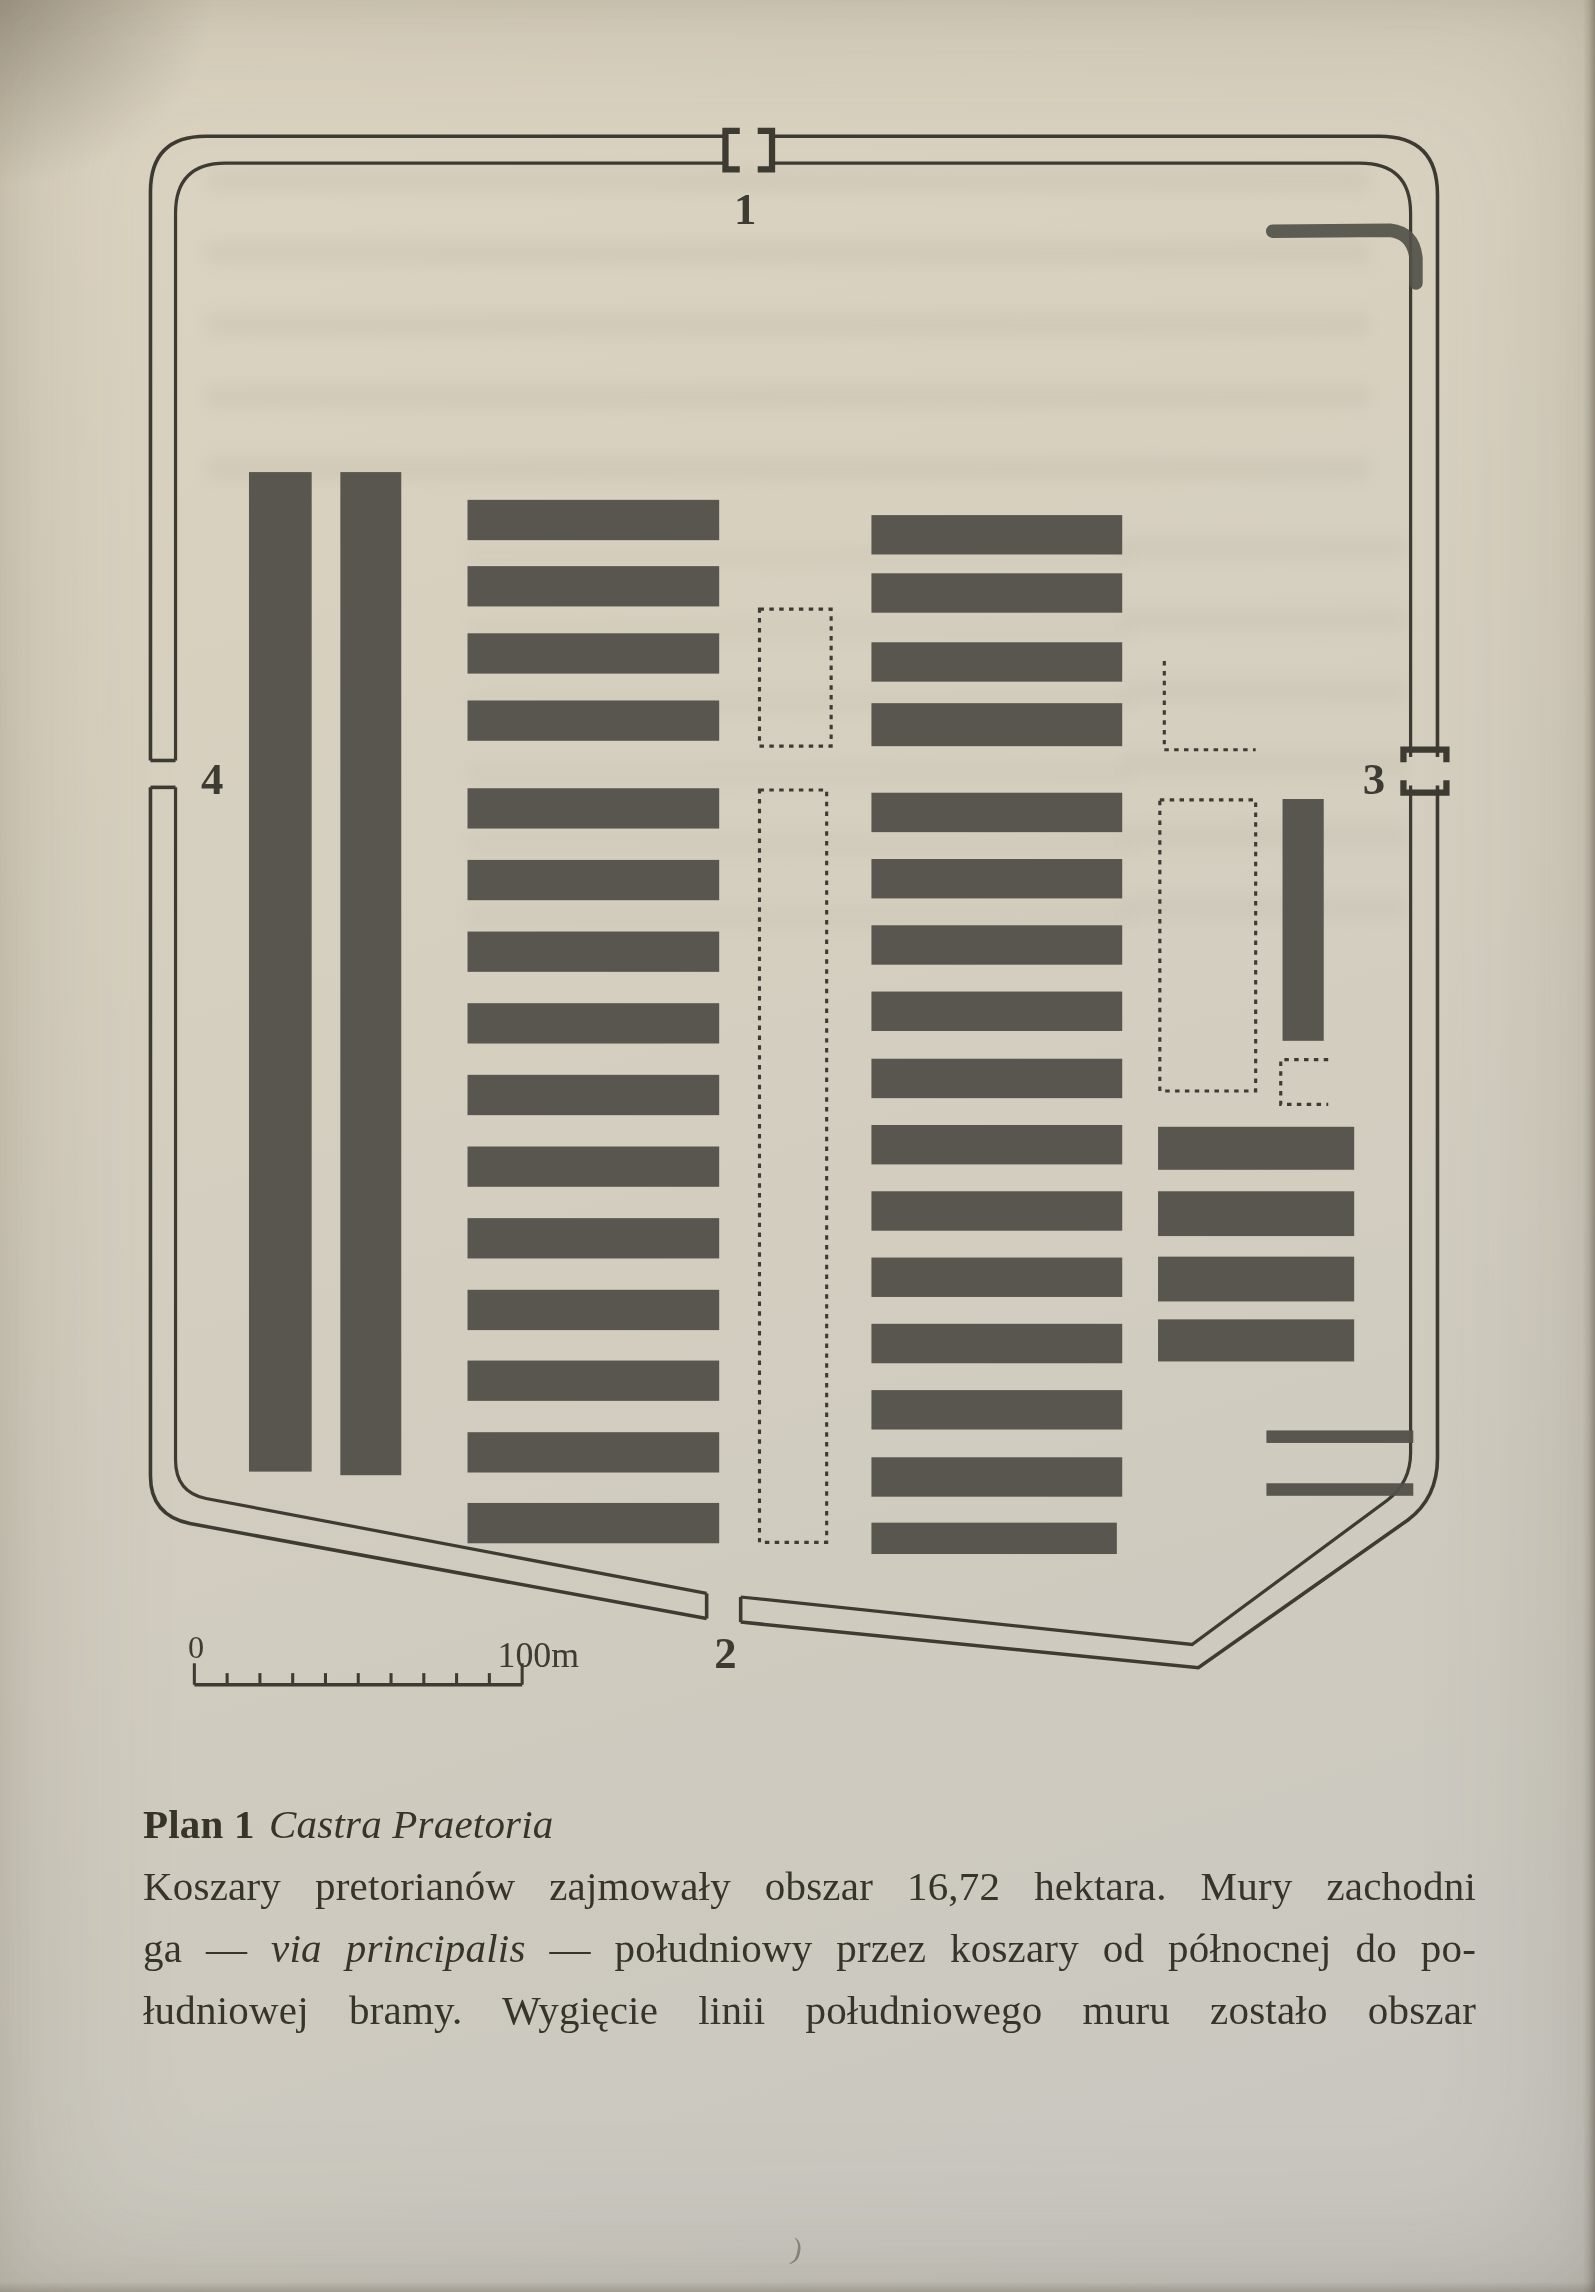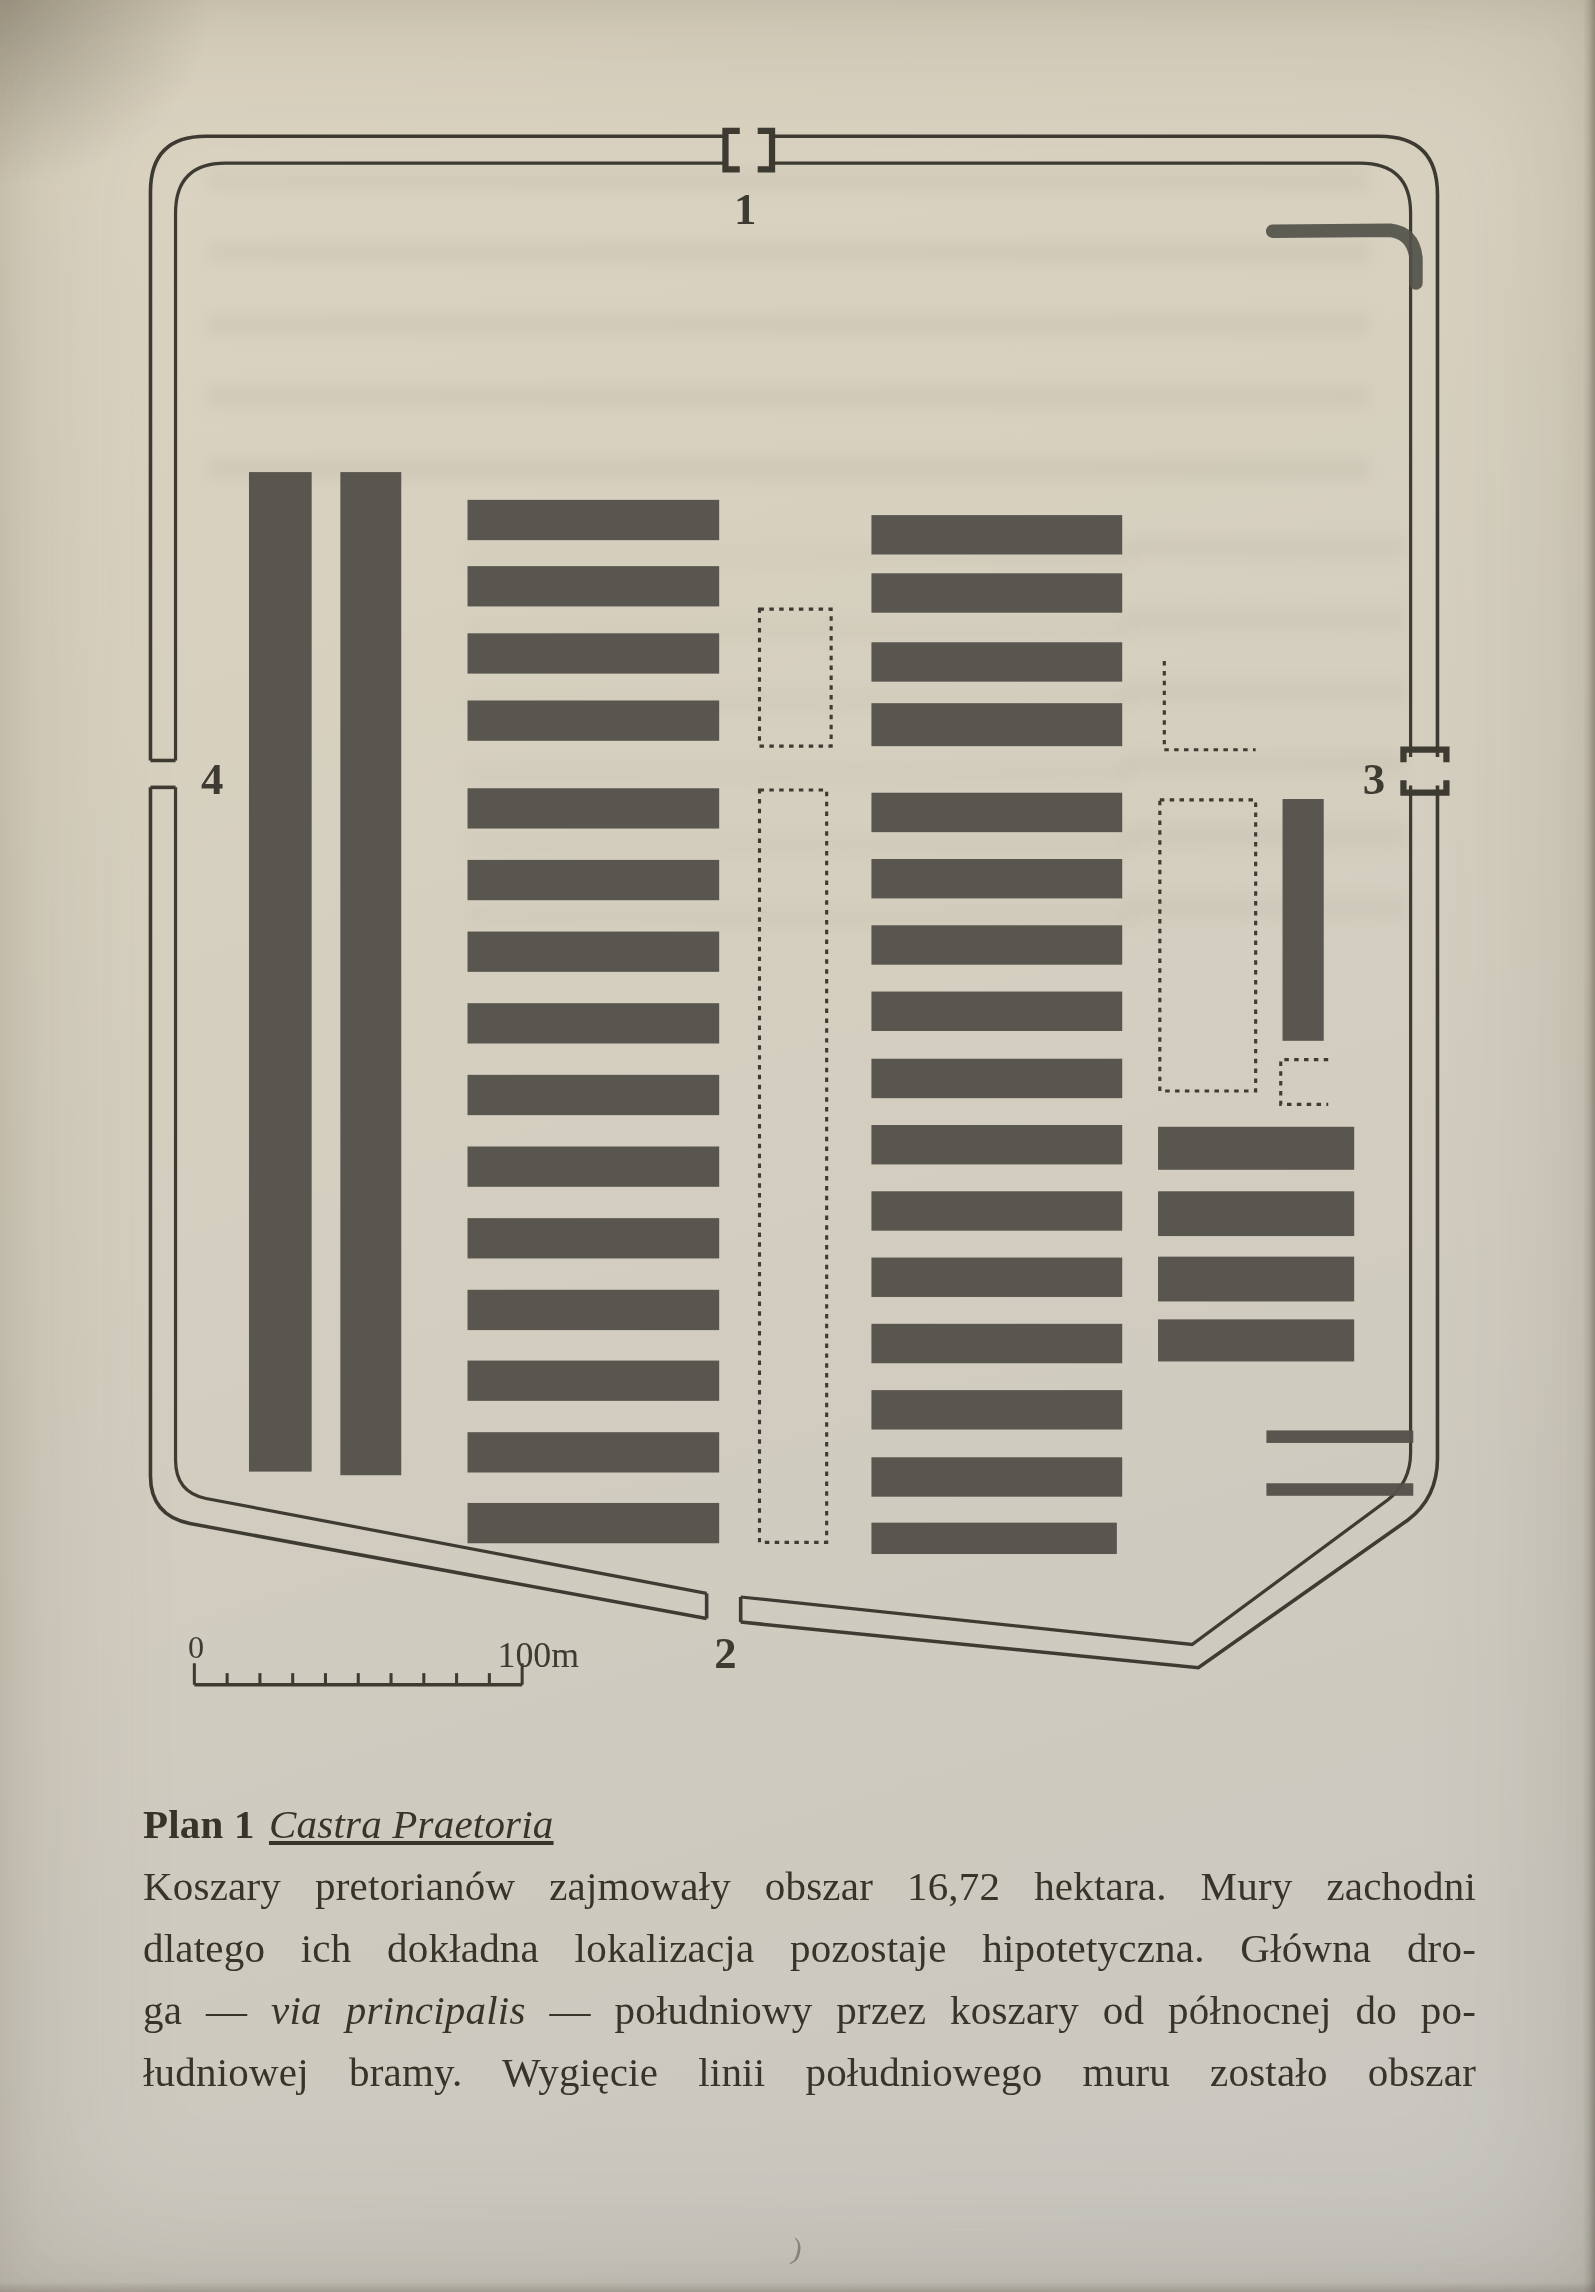--- a/index.html
+++ b/index.html
@@ -12,21 +12,21 @@
   .bleed{position:absolute;pointer-events:none;
     background:repeating-linear-gradient(to bottom, rgba(122,115,97,0.5) 0px, rgba(122,115,97,0.5) 21.5px, rgba(0,0,0,0) 21.5px, rgba(0,0,0,0) 72px);
     filter:blur(8px);}
   .bleed.b1{left:206px;top:170px;width:1164px;height:358px;opacity:.17;}
   .bleed.b2{left:1124px;top:537px;width:282px;height:385px;opacity:.13;}
   .bleed.b3{left:466px;top:546px;width:663px;height:394px;opacity:.09;}
   svg#plan-svg{position:absolute;left:0;top:0;}
   .caption{position:absolute;left:143px;top:1793px;width:1333px;
     font-size:41px;line-height:62px;color:#373429;letter-spacing:0.2px;}
   .cap-title .b{font-weight:bold;margin-top:37px;}
-  .cap-title .i{font-style:italic;margin-left:14.3px;text-decoration:underline;}
+  .cap-title .i{font-style:italic;margin-left:14.3px;}
   .cap-line{text-align:justify;text-align-last:justify;}
   .cap-line .i{font-style:italic;}
   .vignette{position:absolute;inset:0;pointer-events:none;
     box-shadow:inset 0 0 170px rgba(92,80,58,0.22), inset 0 0 41px rgba(92,80,58,0.10);}
   .edge-right{position:absolute;right:0;top:0;width:13.4px;height:100%;pointer-events:none;
     background:linear-gradient(to left, rgba(56,50,40,0.40), rgba(56,50,40,0.12) 55%, rgba(0,0,0,0));}
   .edge-bottom{position:absolute;left:0;bottom:0;width:100%;height:10.7px;pointer-events:none;
     background:linear-gradient(to top, rgba(56,50,40,0.22), rgba(0,0,0,0));}
   .corner-shade{position:absolute;left:0;top:0;width:215px;height:188px;pointer-events:none;
     background:radial-gradient(ellipse at 0% 0%, rgba(70,62,48,0.33), rgba(0,0,0,0) 70%);}
@@ -120,21 +120,20 @@
       <path d="M 509.8,1881 L 509.8,1868" stroke="#3e3b33" stroke-width="3.4" fill="none"></path>
       <path d="M 546.4,1881 L 546.4,1868" stroke="#3e3b33" stroke-width="3.4" fill="none"></path>
       <path d="M 583,1881 L 583,1857" stroke="#3e3b33" stroke-width="3.4" fill="none"></path>
       <text x="219" y="1851" text-anchor="middle" font-size="36" fill="#3e3b33" font-family="&quot;Liberation Serif&quot;, serif">0</text>
       <text x="601" y="1861" text-anchor="middle" font-size="40" fill="#3e3b33" font-family="&quot;Liberation Serif&quot;, serif">100m</text>
     </svg>
 
   <div class="caption">
     <div class="cap-title"><span class="b">Plan 1</span><span class="i">Castra Praetoria</span></div>
     <div class="cap-line">Koszary pretorianów zajmowały obszar 16,72 hektara. Mury zachodni</div>
-    <div class="cap-line">dlatego ich dokładna lokalizacja pozostaje hipotetyczna. Główna dro-</div>
     <div class="cap-line"><span>ga — </span><span class="i">via principalis</span><span> — południowy przez koszary od północnej do po-</span></div>
     <div class="cap-line">łudniowej bramy. Wygięcie linii południowego muru zostało obszar</div>
   </div>
 
   <div class="stray">)</div>
 
   <div class="corner-shade"></div>
   <div class="edge-right"></div>
   <div class="edge-bottom"></div>
   <div class="vignette"></div>

